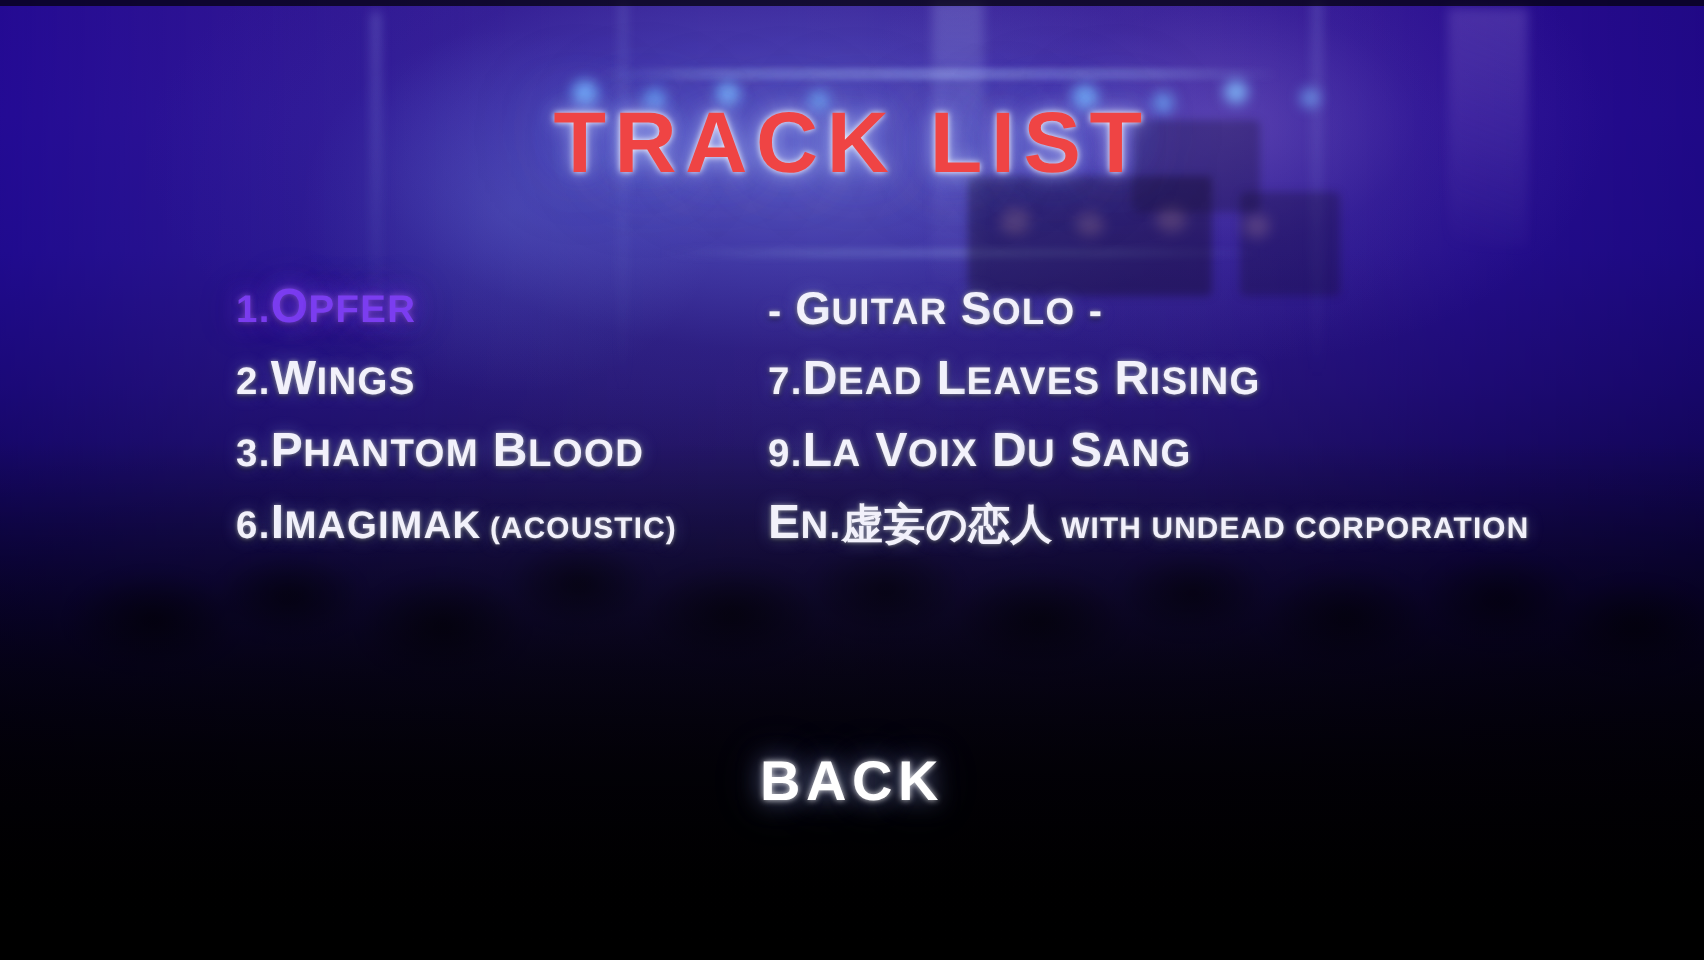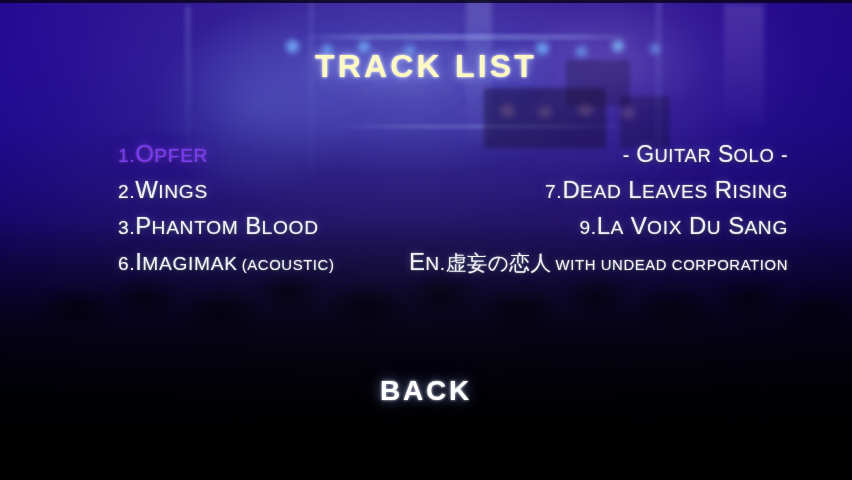--- a/index.html
+++ b/index.html
@@ -163,50 +163,50 @@
 
   
   .sc { text-transform:uppercase; }
   .sc .cap  { font-size:1em; }
   .sc .rest { font-size:.80em; letter-spacing:.035em; }
 
   .title {
     position:absolute;
     left:0; right:0; top:48px;
     text-align:center;
-    font-size:32px;
+    font-size:43px;
     font-weight:700;
     letter-spacing:.10em;
-    color:#fef9c3;
+    color:#ef4444;
     text-shadow:
       0 0 3px rgba(255,255,255,.95),
       0 0 10px rgba(190,205,255,.80),
       0 0 26px rgba(120,150,255,.55),
       0 0 48px rgba(90,110,230,.35);
     white-space:nowrap;
   }
 
   .columns {
     position:absolute;
     left:0; top:136px;
     width:852px;
   }
 
   .col {
     position:absolute;
     top:0;
   }
   .col-left  { left:118px; width:260px; }
-  .col-right { left:368px; width:420px;text-align:right; }
+  .col-right { left:384px; width:420px; }
 
   .track {
     height:36px;
     line-height:36px;
     white-space:nowrap;
-    font-weight:400;
+    font-weight:700;
     font-size:24px;
     letter-spacing:.01em;
     color:#f2f1fb;
     text-shadow:
       0 0 2px rgba(255,255,255,.55),
       0 0 8px rgba(150,170,245,.45),
       0 1px 3px rgba(0,0,0,.85);
   }
 
   

